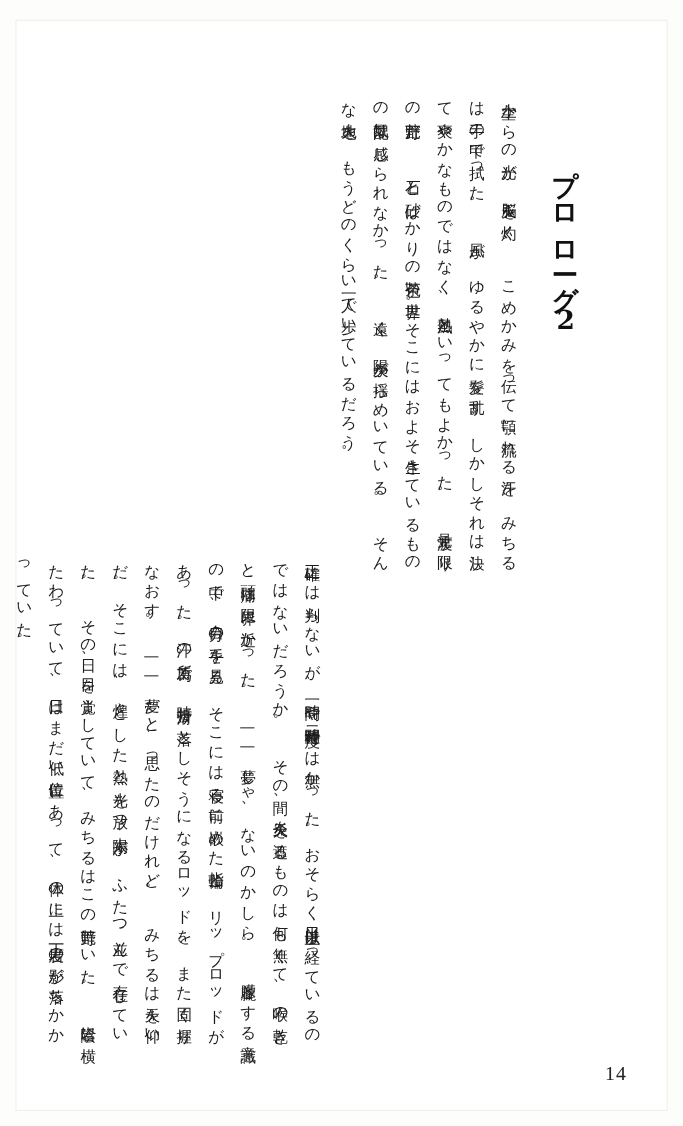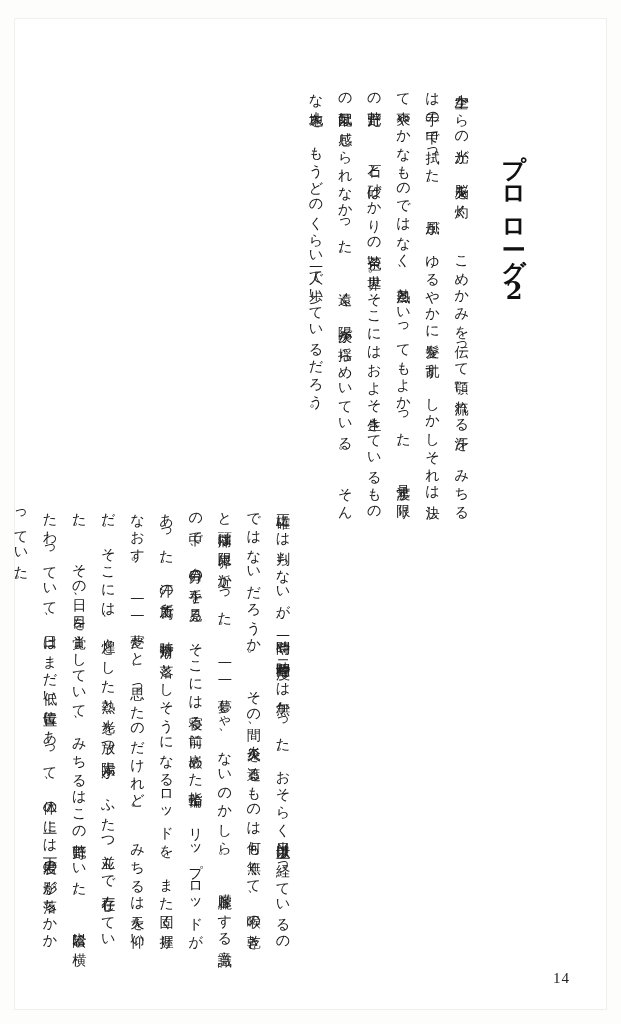--- a/index.html
+++ b/index.html
@@ -85,21 +85,21 @@
     max-width: 250px;
   }
   .spacer {
     flex: 0 0 auto;
     width: 4px;
   }
   .page-number {
     position: absolute;
     right: 36px;
     bottom: 22px;
-    font-size: 15px;
+    font-size: 18px;
     letter-spacing: 1px;
     color: #222;
     font-family: "Liberation Serif", serif;
   }
 </style>
 </head>
 <body>
 
 <div class="page">
   <div class="paper">

